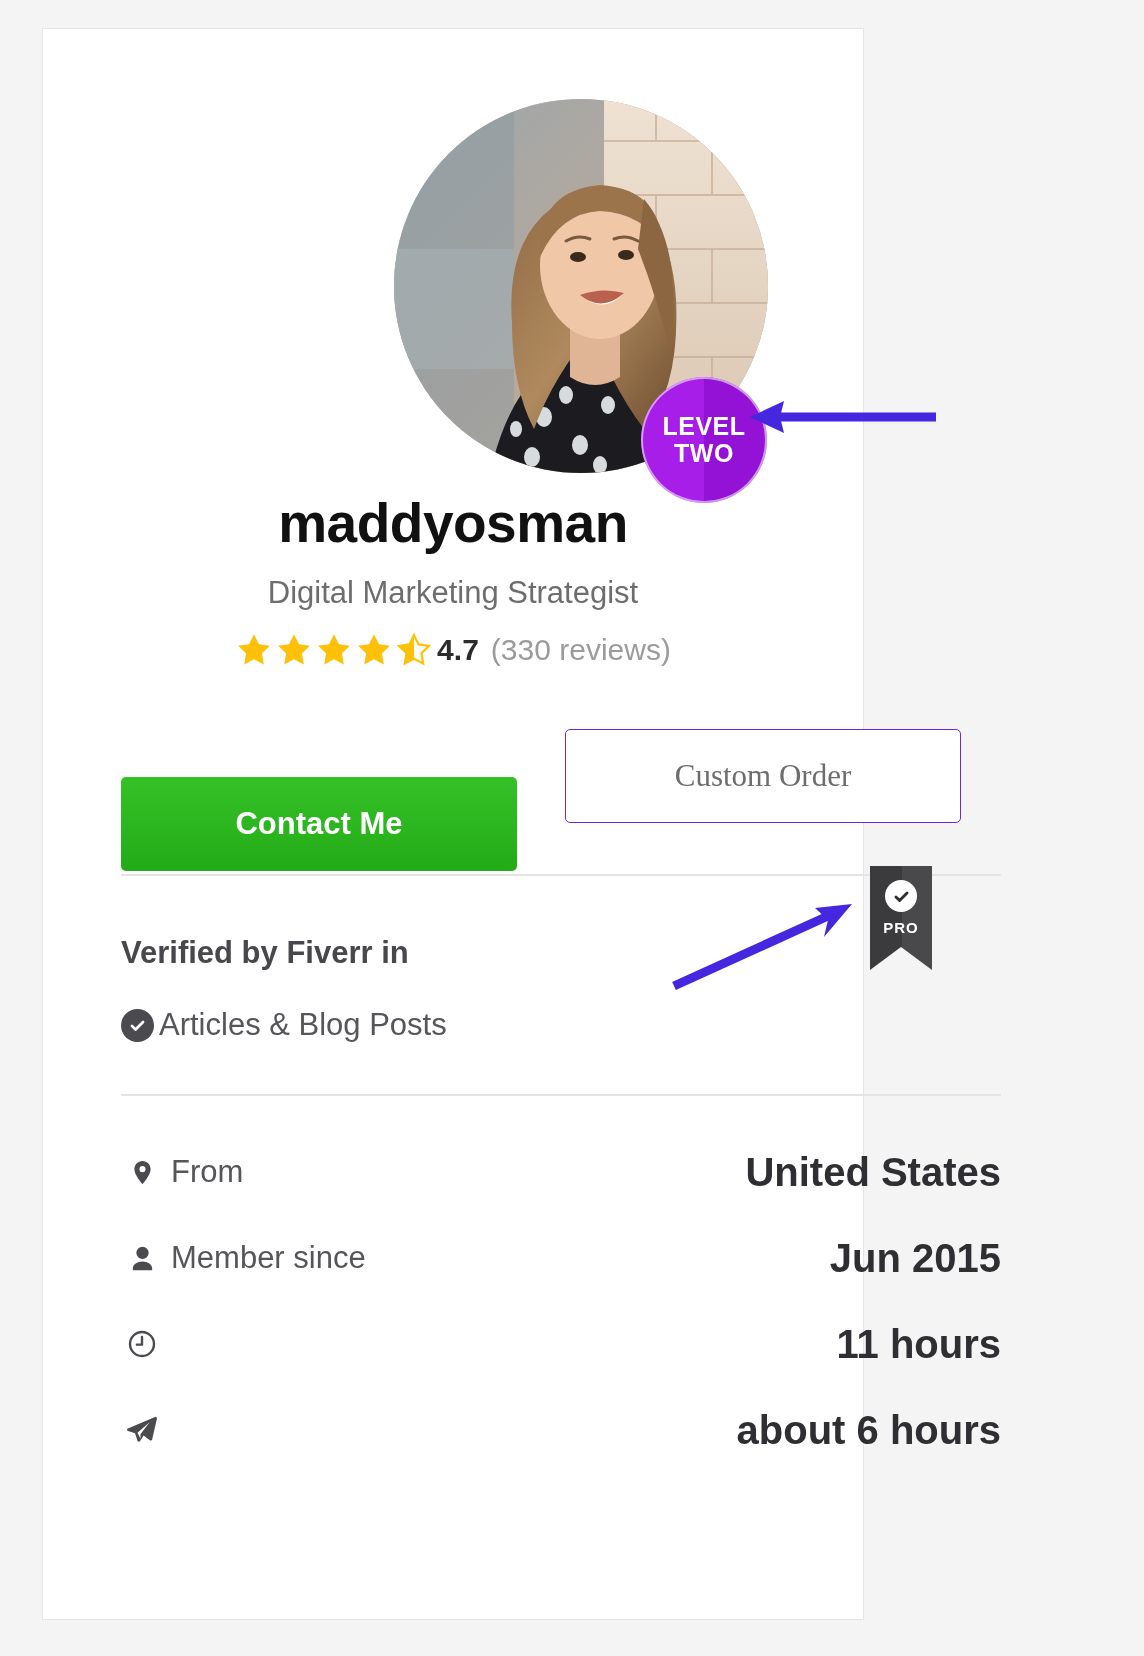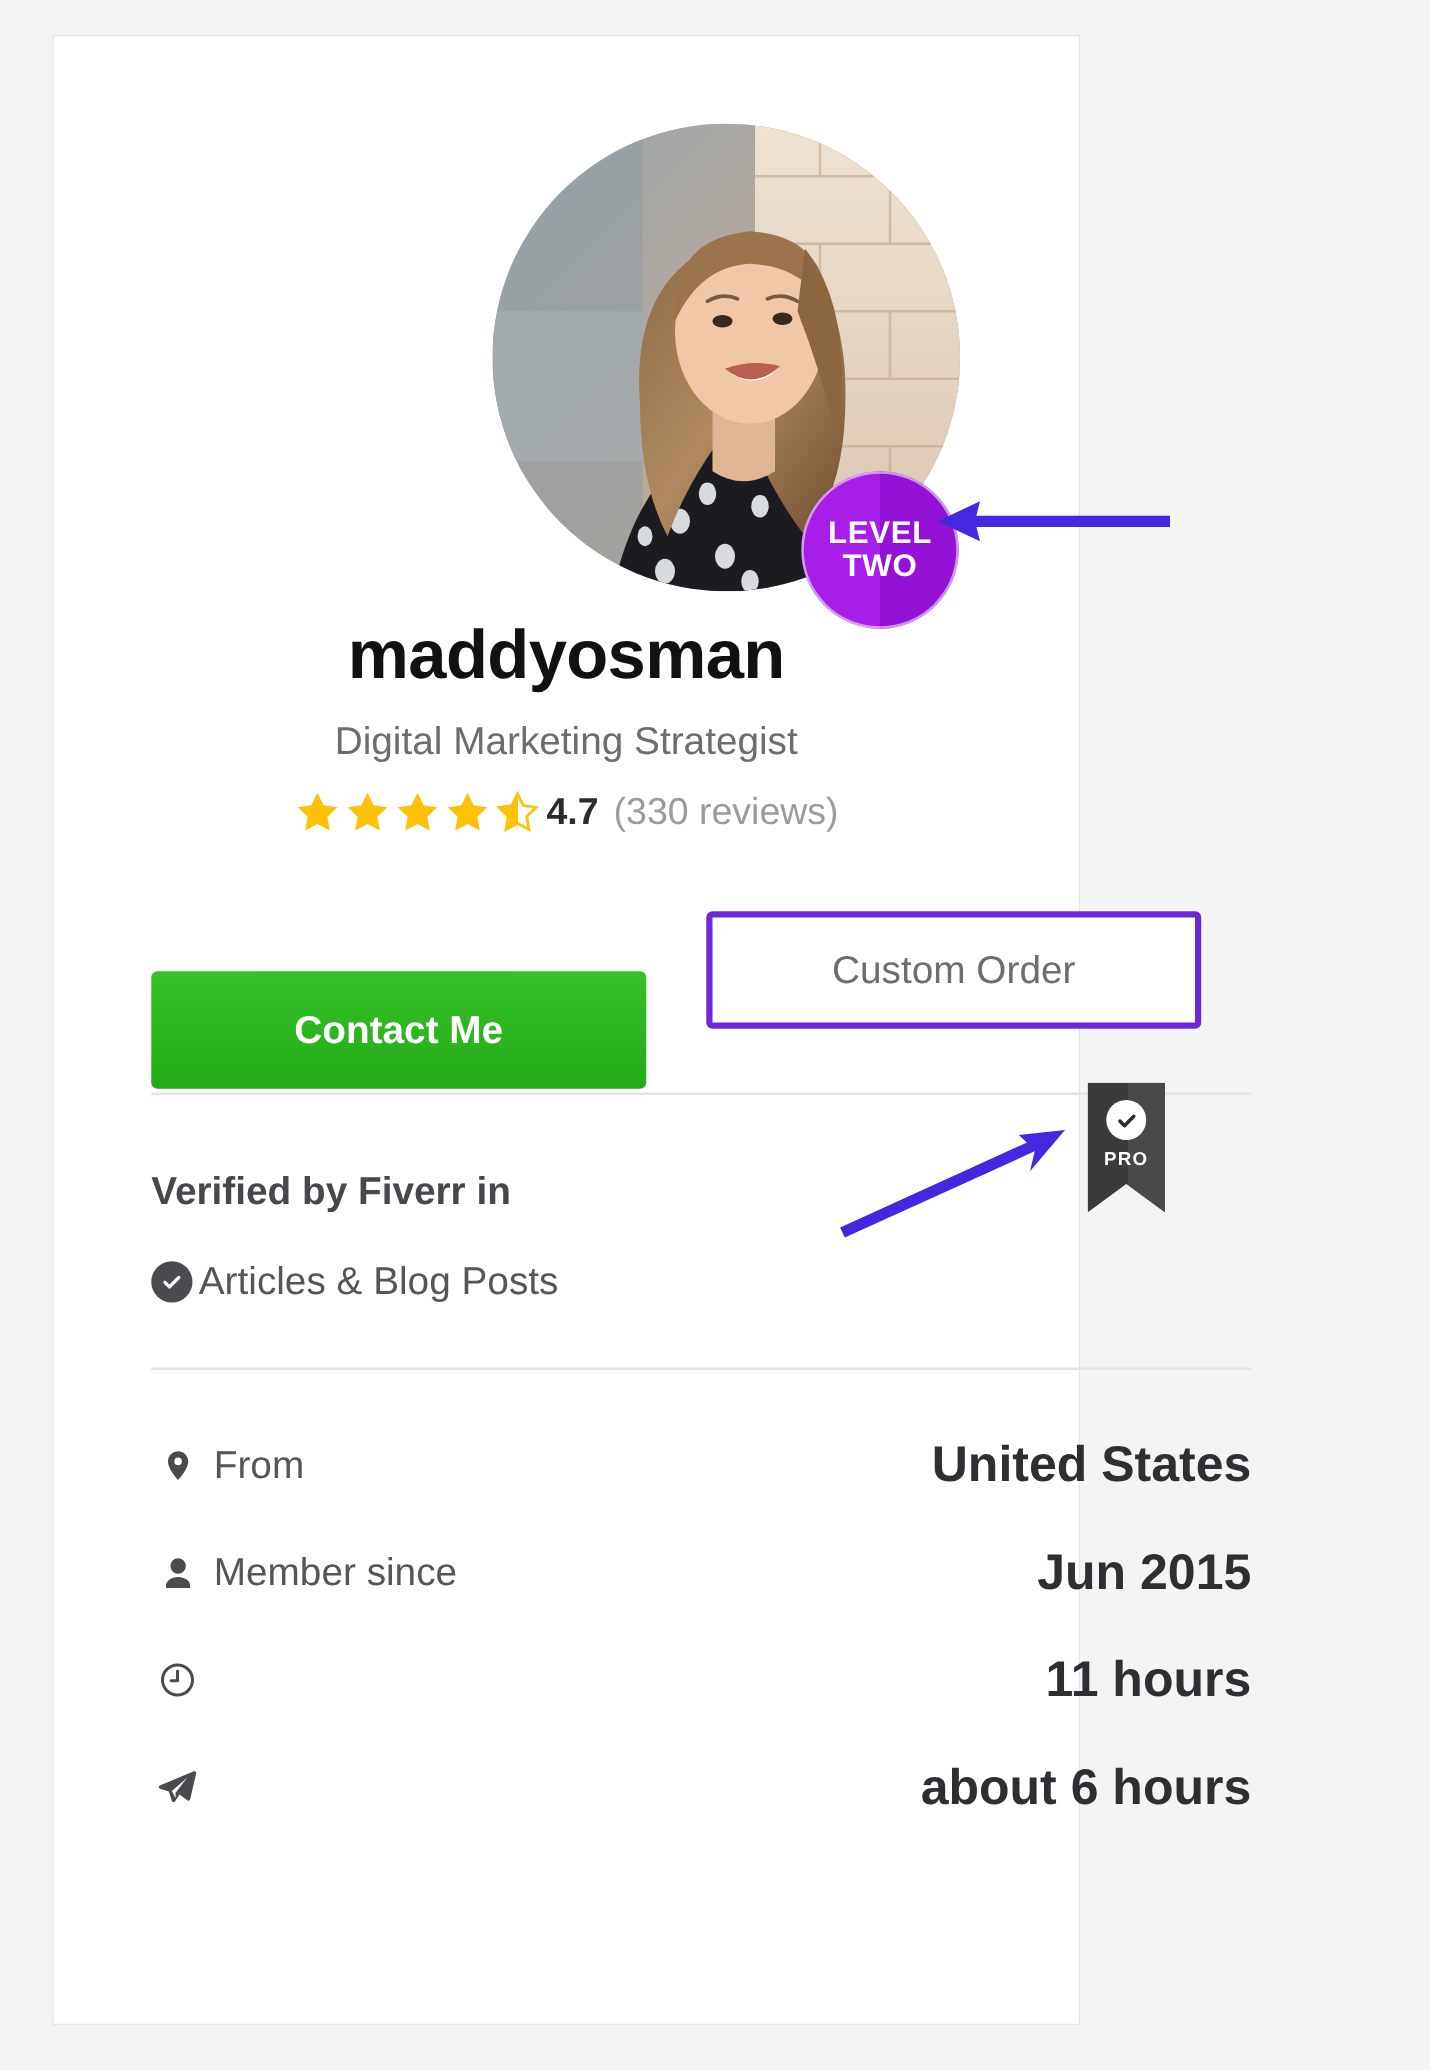--- a/index.html
+++ b/index.html
@@ -78,24 +78,24 @@
     width: 396px; height: 94px;
     border: none; border-radius: 5px;
     background: linear-gradient(180deg, #35c127 0%, #23ab17 100%);
     color: #ffffff; font-size: 31px; font-weight: bold;
     font-family: "Liberation Sans", sans-serif;
     cursor: pointer;
     margin-top: 48px;
   }
   .btn-secondary {
     width: 396px; height: 94px;
-    border: 5px solid #6d28d9; border-radius: 5px;
+    border: 1px solid #6d28d9; border-radius: 5px;
     background: #ffffff;
     color: #6d6d6d; font-size: 31px;
-    font-family: Liberation Sans, sans-serif;
+    font-family: Liberation Serif, serif;
     cursor: pointer;
   }
 
   
   .divider {
     position: absolute; left: 78px; width: 880px; height: 2px;
     background: #e4e4e4;
   }
   .divider.d1 { top: 845px; }
   .divider.d2 { top: 1065px; }

